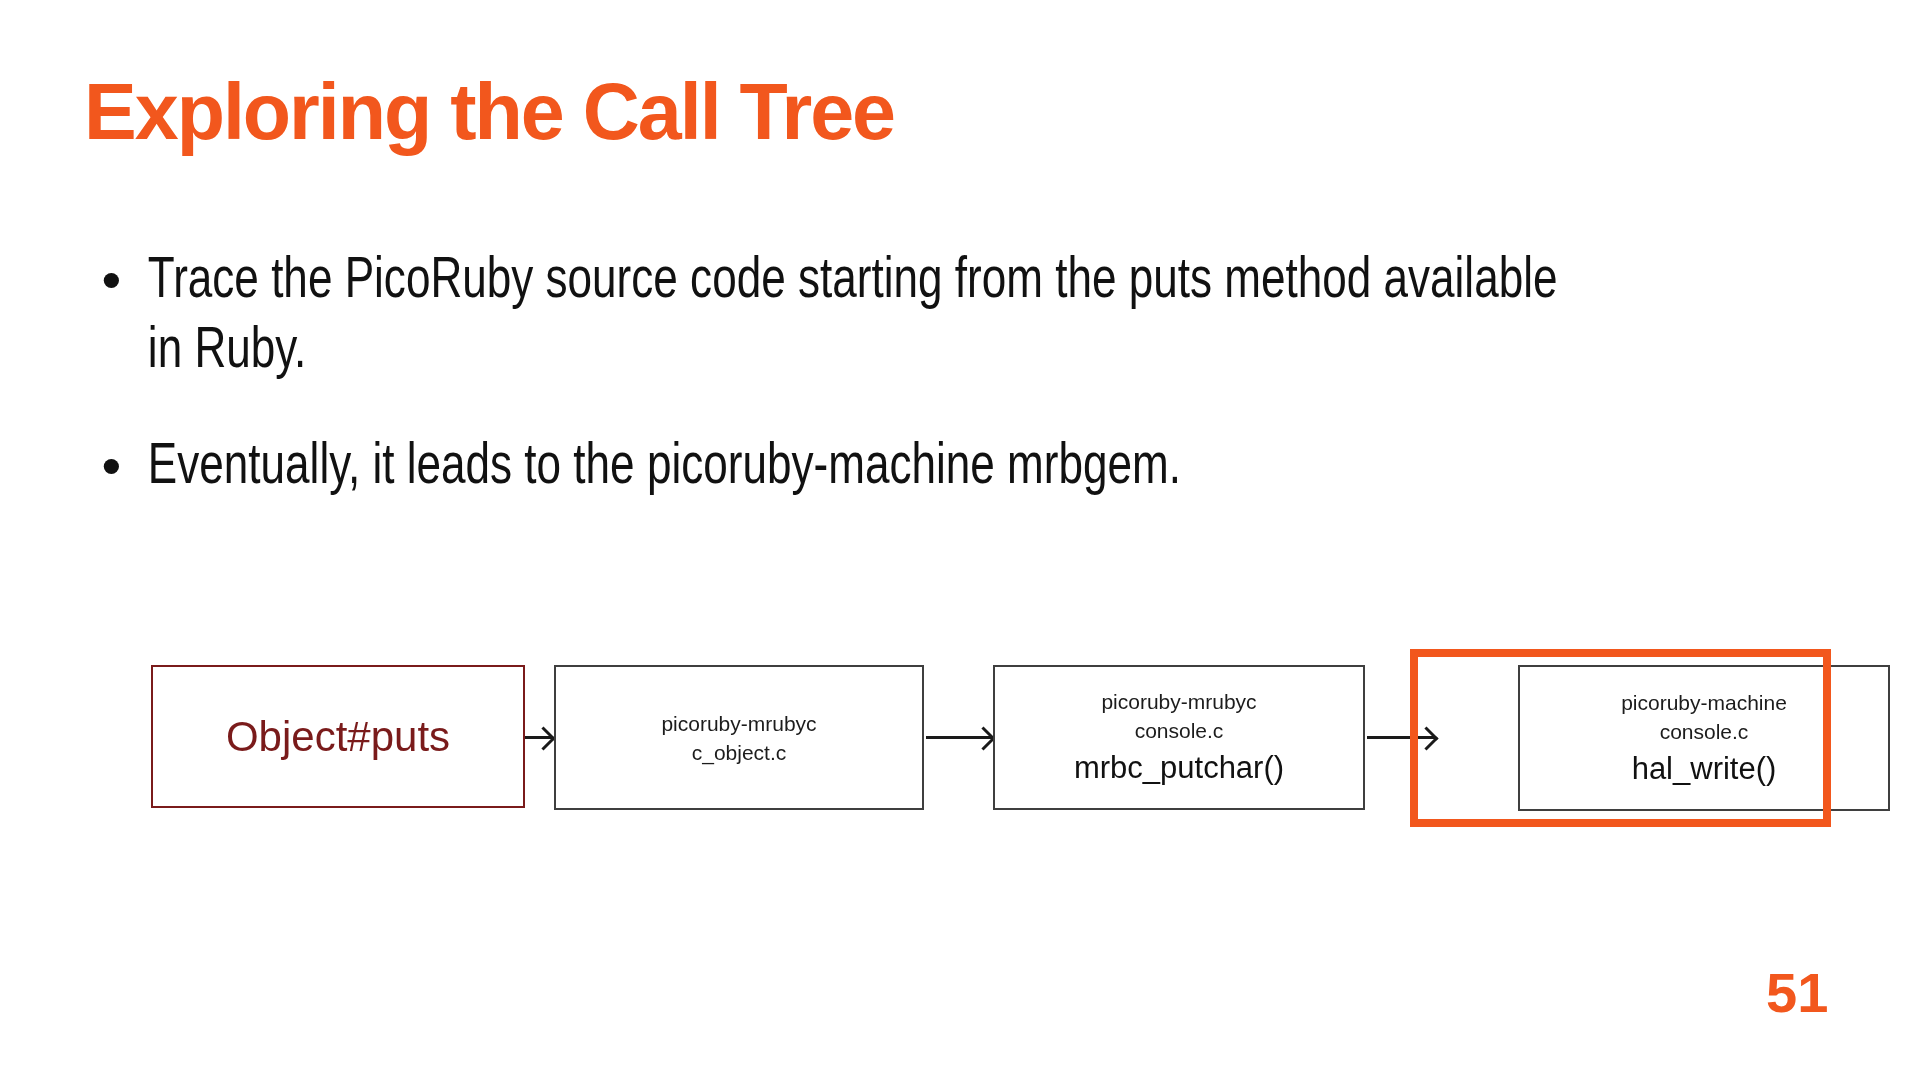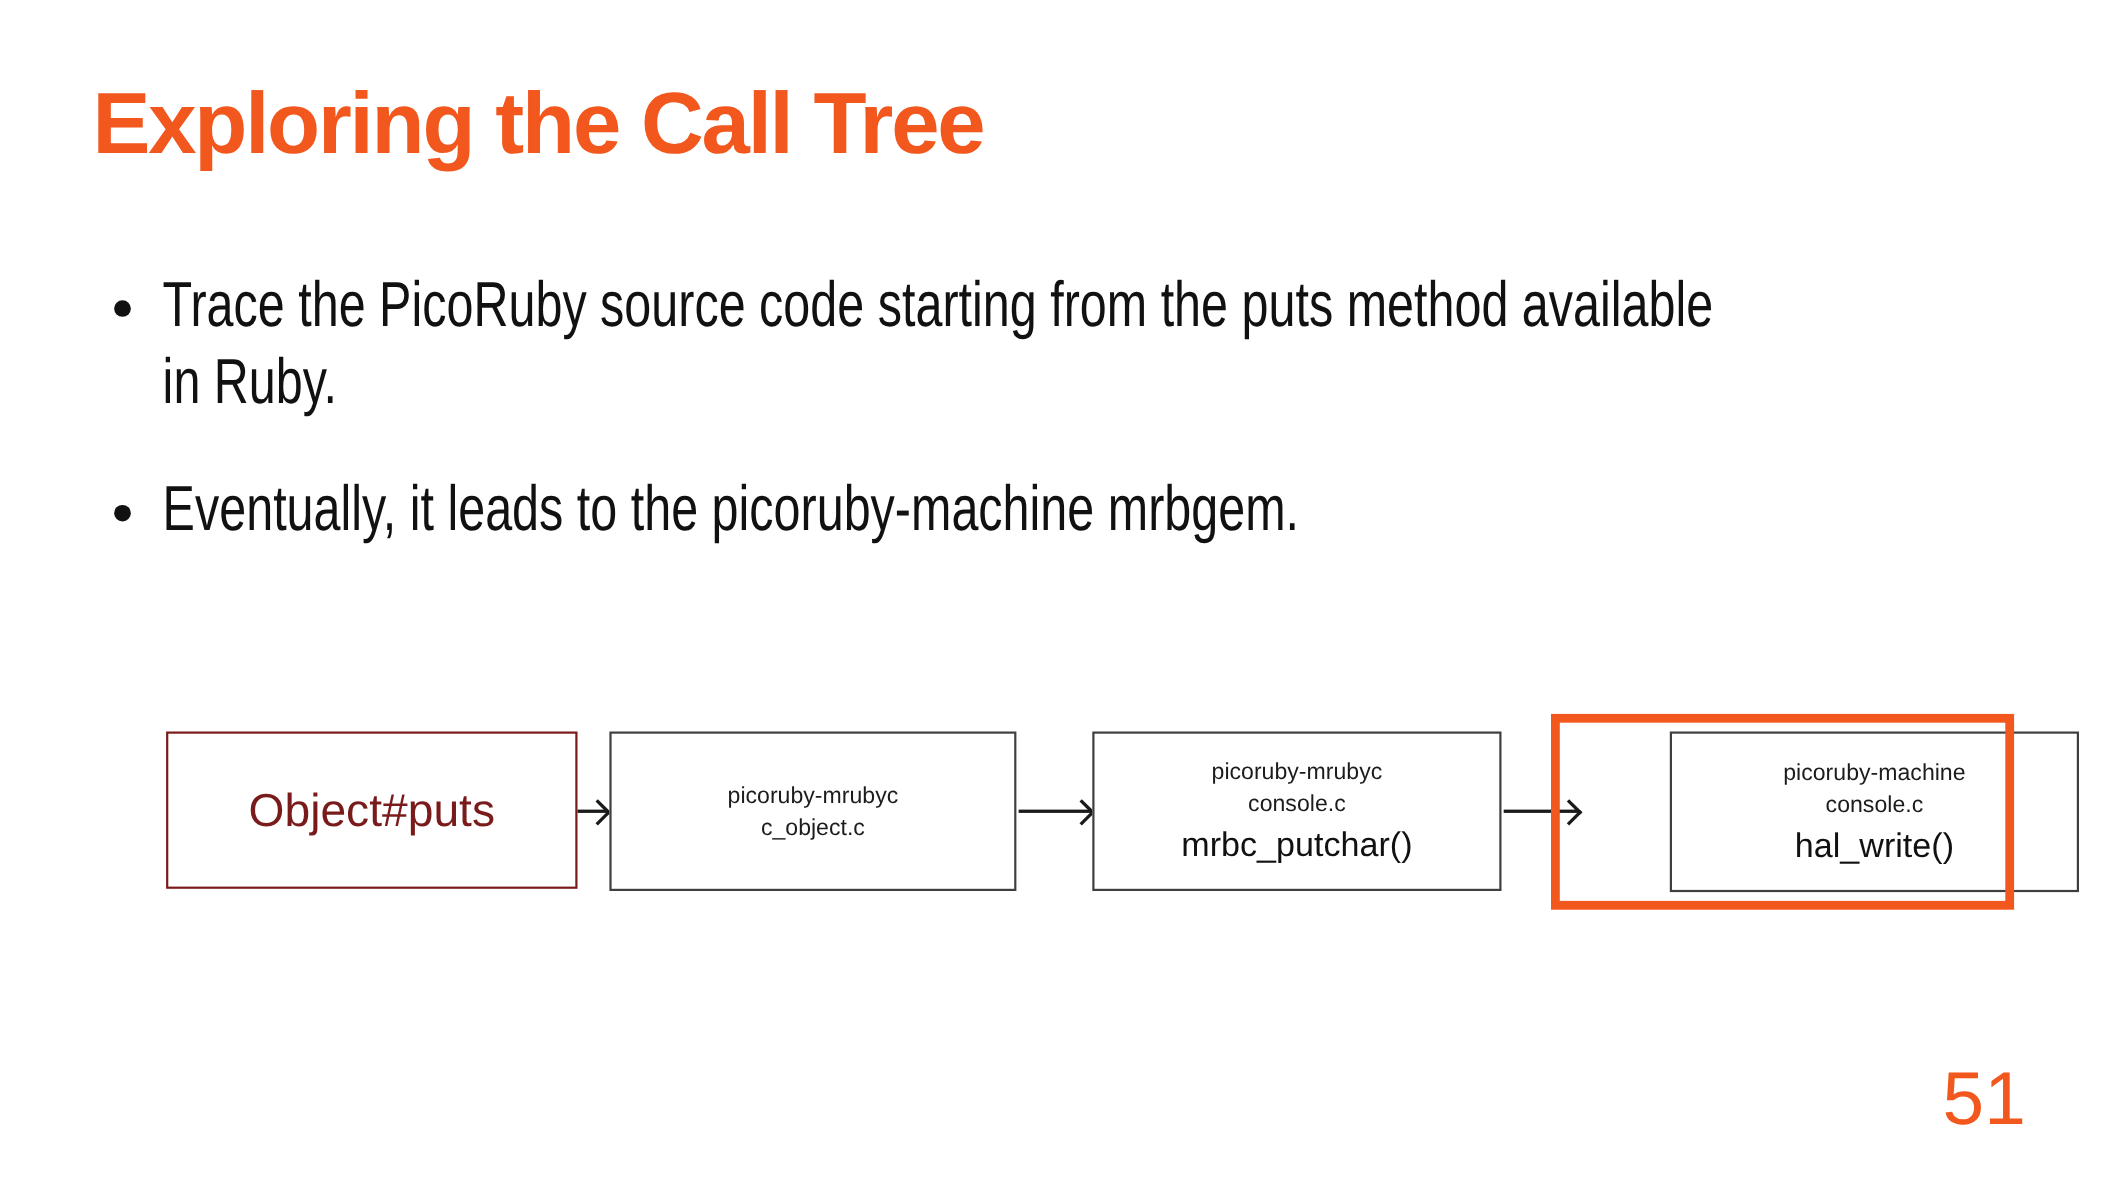--- a/index.html
+++ b/index.html
@@ -90,21 +90,21 @@
   .highlight-frame{
     position:absolute;left:1410px;top:649px;
     width:421px;height:178px;
     border:8px solid var(--orange);
     background:transparent;
     z-index:3;
   }
   
   .page-number{
     position:absolute;left:1766px;top:960px;
-    font-size:68px;font-weight:400;
+    font-size:56px;font-weight:700;
     color:var(--orange);
   }
 </style>
 </head>
 <body>
 
 <div class="slide">
 
   <h1 class="title">Exploring the Call Tree</h1>
 

